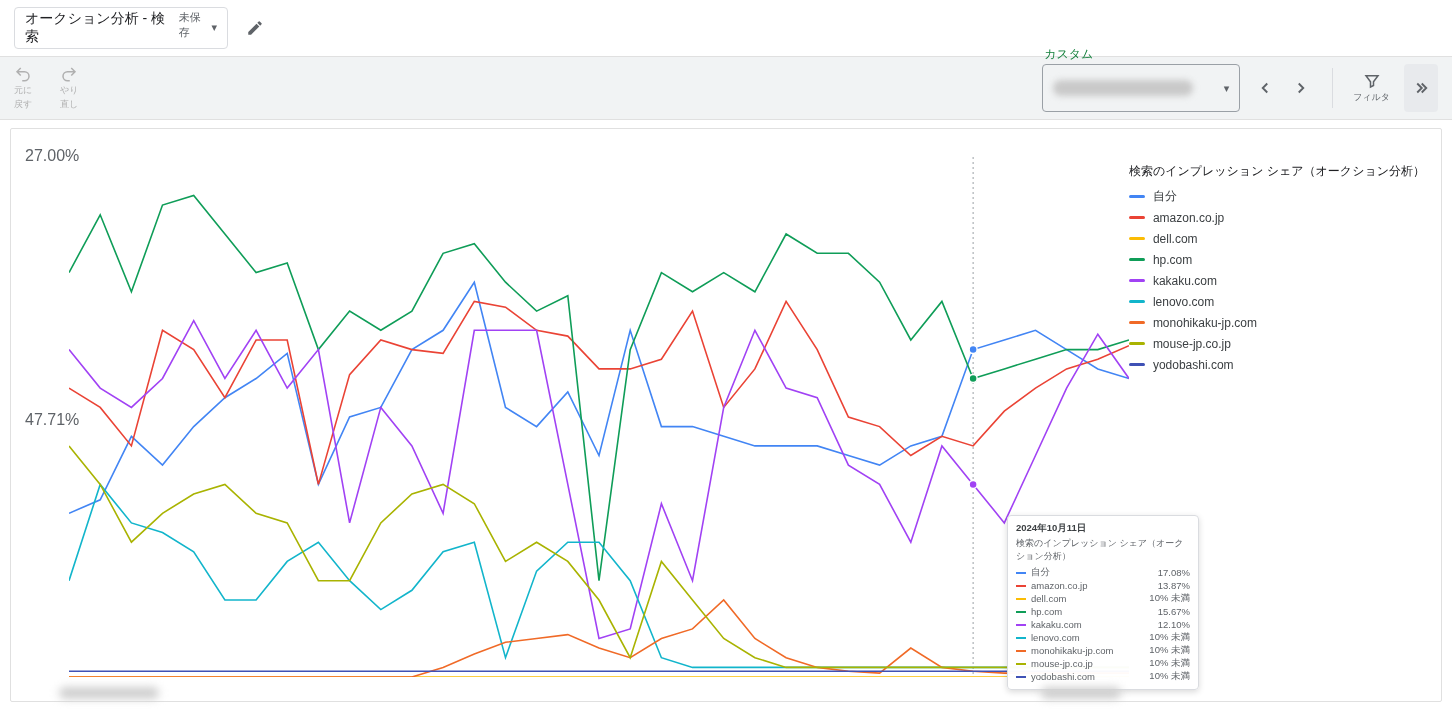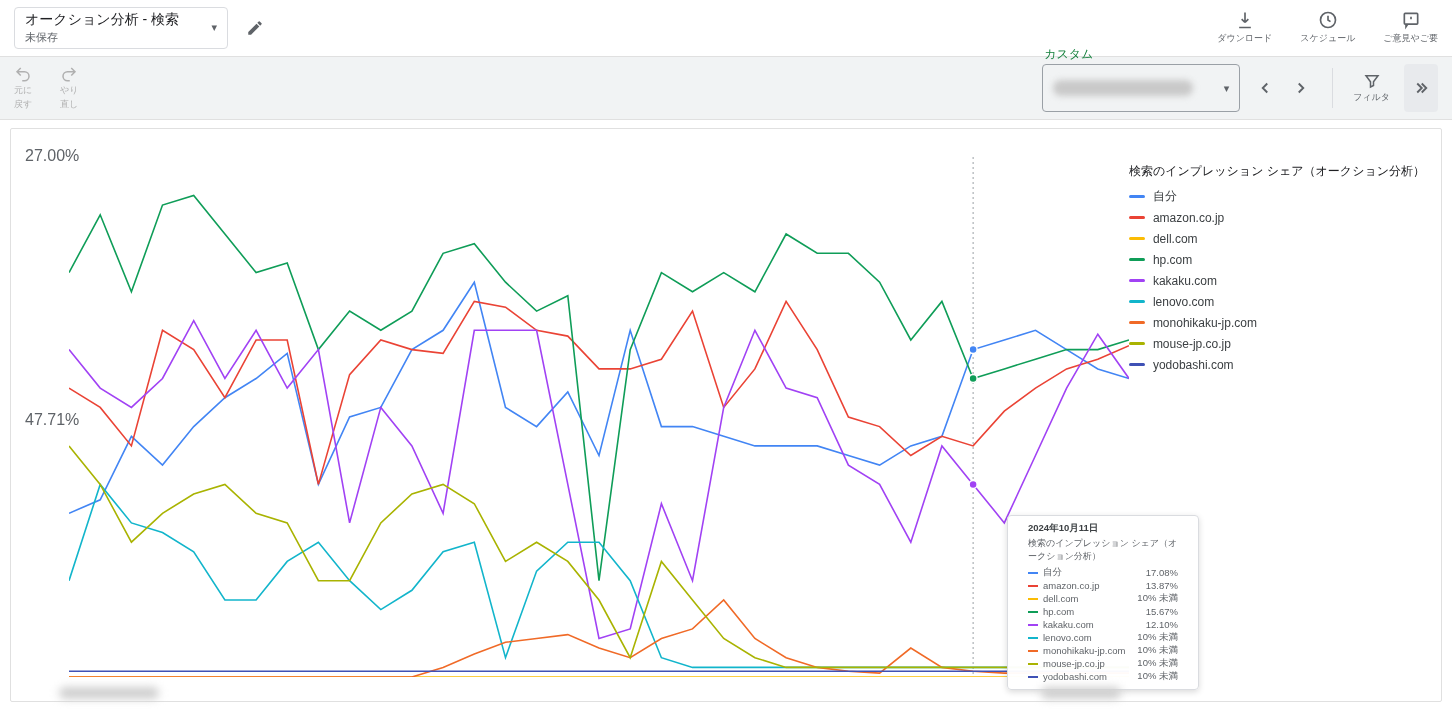--- a/index.html
+++ b/index.html
@@ -1,21 +1,21 @@
 <!DOCTYPE html>
 <html><head>
 <meta charset="utf-8">
 <style>
   *{box-sizing:border-box}
   html,body{margin:0;padding:0;width:1452px;height:710px;font-family:Arial,Helvetica,sans-serif;color:#3c4043;background:#fff;overflow:hidden}
   .topbar{height:56px;display:flex;align-items:center;padding:0 14px;border-bottom:1px solid #fff}
   .title-drop{width:214px;height:42px;border:1px solid #dadce0;border-radius:4px;display:flex;align-items:center;padding:4px 10px;cursor:pointer;position:relative}
   .title-drop .tmain{font-size:14px;color:#202124}
   .title-drop .tsub{font-size:11px;color:#5f6368}
-  .title-drop .tcol{display:flex;flex-direction:column;gap:1px}
+  .title-drop .tcol{display:flex;flex-direction:row;gap:1px}
   .title-drop .tchev{margin-left:auto;font-size:11px;color:#5f6368}
   .pencil{margin-left:18px;width:18px;height:18px;color:#5f6368}
   .top-right{margin-left:auto;display:flex;align-items:flex-start;gap:28px}
   .top-icon{display:flex;flex-direction:column;align-items:center;gap:2px;color:#5f6368;font-size:9px;cursor:pointer}
   .top-icon svg{width:20px;height:20px}
   .toolbar{height:64px;background:#f1f3f4;border-top:1px solid #e0e0e0;border-bottom:1px solid #e0e0e0;display:flex;align-items:center;padding:0 14px}
   .hist{display:flex;flex-direction:column;align-items:flex-start;gap:1px;color:#b0b0b0;font-size:9px;width:34px}
   .hist svg{width:18px;height:18px}
   .tb-right{margin-left:auto;display:flex;align-items:center;gap:14px}
   .tb-label{font-size:12px;color:#15803d;position:absolute;top:-18px;left:2px}
@@ -28,21 +28,21 @@
   .filter{display:flex;flex-direction:column;align-items:center;color:#5f6368;font-size:9px;gap:1px;cursor:pointer}
   .filter svg{width:18px;height:18px}
   .expand{width:34px;height:48px;background:#e8eaed;border-radius:4px;display:flex;align-items:center;justify-content:center;color:#5f6368;cursor:pointer}
   .chart-area{position:absolute;left:10px;right:10px;top:128px;bottom:8px;background:#fff;border:1px solid #e0e0e0;border-radius:2px}
   .plot{position:absolute;left:58px;top:28px;width:1060px;height:520px}
   .ylabel{position:absolute;left:14px;font-size:16px;color:#5f6368}
   .legend{position:absolute;right:16px;top:34px;font-size:12px;color:#3c4043}
   .legend-title{font-size:12px;color:#202124;margin-bottom:6px}
   .legend-row{display:flex;align-items:center;gap:8px;height:21px;cursor:pointer}
   .legend-dash{width:16px;height:3px;border-radius:2px}
-  .tooltip{position:absolute;background:rgba(255,255,255,0.97);border:1px solid #dadce0;border-radius:4px;box-shadow:0 2px 6px rgba(0,0,0,0.15);font-size:9.5px;color:#5f6368;padding:6px 20px;width:192px}
+  .tooltip{position:absolute;background:rgba(255,255,255,0.97);border:1px solid #dadce0;border-radius:4px;box-shadow:0 2px 6px rgba(0,0,0,0.15);font-size:9.5px;color:#5f6368;padding:6px 8px;width:192px}
   .tt-title{font-weight:bold;color:#3c4043;margin-bottom:2px}
   .tt-sub{margin-bottom:3px;font-size:9px}
   .tt-row{display:flex;align-items:center;gap:5px;height:13px}
   .tt-dash{width:10px;height:2px}
   .tt-val{margin-left:auto}
   .xblur{position:absolute;bottom:2px;height:12px;background:#cfcfcf;border-radius:10px;filter:blur(4px)}
 </style>
 </head>
 <body>
 
@@ -50,42 +50,20 @@
   <div class="title-drop">
     <div class="tcol">
       <span class="tmain">オークション分析 - 検索</span>
       <span class="tsub">未保存</span>
     </div>
     <span class="tchev">▾</span>
   </div>
   <svg class="pencil" viewBox="0 0 24 24" fill="currentColor">
       <path d="M3 17.25V21h3.75l11-11-3.75-3.75-11 11zM20.7 7.04a1 1 0 0 0 0-1.41l-2.34-2.34a1 1 0 0 0-1.41 0l-1.83 1.83 3.75 3.75 1.83-1.83z"></path>
     </svg>
-  <div class="top-right">
-    <div class="top-icon">
-      <svg viewBox="0 0 24 24" fill="none" stroke="currentColor" stroke-width="2">
-          <path d="M12 3v12m0 0l-4-4m4 4l4-4M5 21h14"></path>
-        </svg>
-      <span>ダウンロード</span>
-    </div>
-    <div class="top-icon">
-      <svg viewBox="0 0 24 24" fill="none" stroke="currentColor" stroke-width="2">
-          <circle cx="12" cy="12" r="9"></circle>
-          <path d="M12 7v5l3 2"></path>
-        </svg>
-      <span>スケジュール</span>
-    </div>
-    <div class="top-icon">
-      <svg viewBox="0 0 24 24" fill="none" stroke="currentColor" stroke-width="2">
-          <rect x="4" y="4" width="16" height="13" rx="1"></rect>
-          <path d="M12 8v3m0 2h.01M8 17l-2 3v-3"></path>
-        </svg>
-      <span>ご意見やご要</span>
-    </div>
-  </div>
 </div>
 
 <div class="toolbar">
   <div class="hist">
     <svg viewBox="0 0 24 24" fill="none" stroke="currentColor" stroke-width="2">
         <path d="M9 14L4 9l5-5M4 9h10a6 6 0 0 1 0 12h-3"></path>
       </svg>
     <span>元に</span>
     <span>戻す</span>
   </div>

